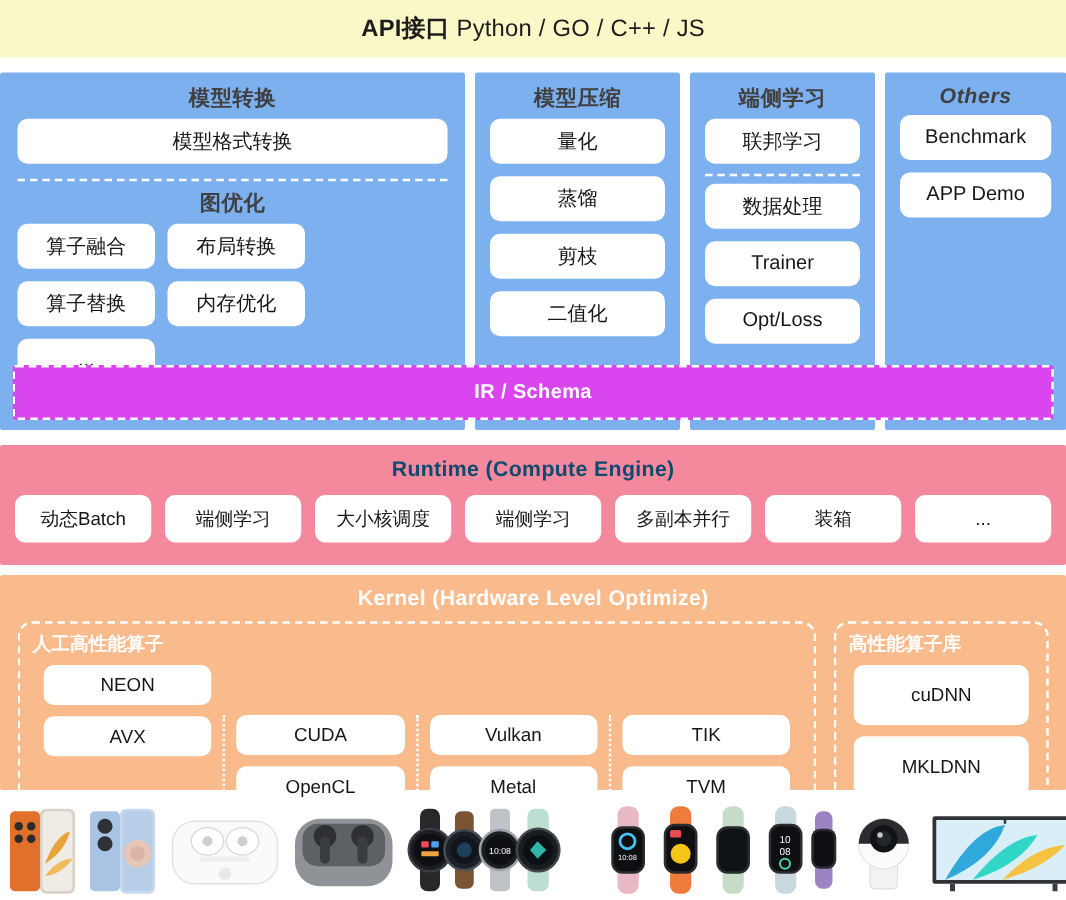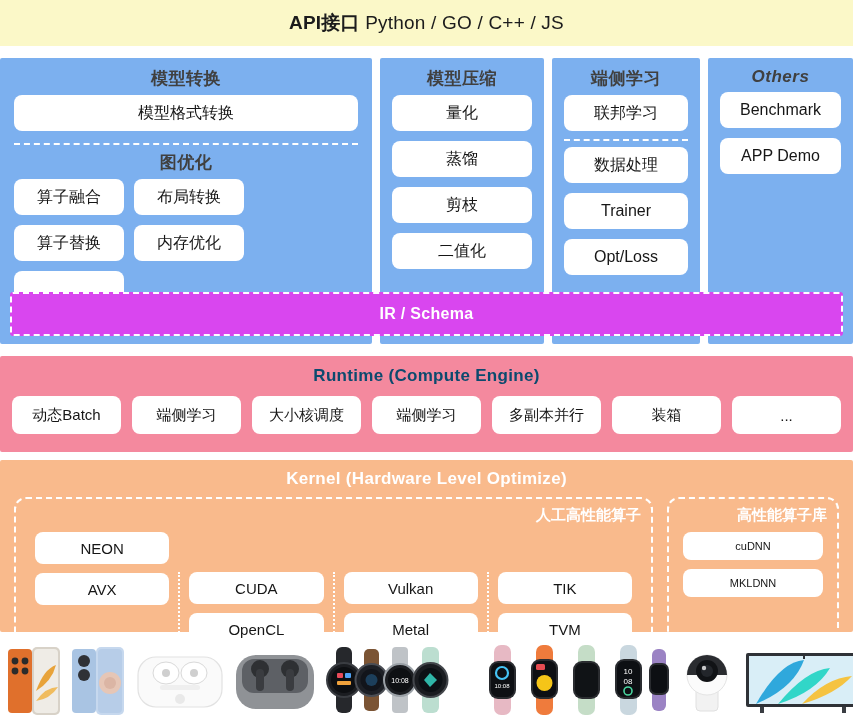--- a/index.html
+++ b/index.html
@@ -83,29 +83,29 @@
     padding-top:9px;letter-spacing:.3px;
   }
   .kernel-body{display:flex;gap:14px;padding:8px 14px 0 14px;}
   .dashbox{
     border:2px dashed #ffffff;border-radius:12px;box-sizing:border-box;
     padding:4px 10px 10px 10px;
   }
   .dashbox.left{flex:1;}
   .dashbox.right{width:172px;}
   .dash-title{
-    text-align:right;color:#ffffff;font-size:15px;font-weight:bold;
+    text-align:left;color:#ffffff;font-size:15px;font-weight:bold;
     padding:3px 0 7px 0;
   }
   .kgroups{display:flex;}
   .kgroup{flex:1;display:flex;flex-direction:column;gap:9px;padding:0 9px;}
   .kgroup + .kgroup{border-left:2px dotted #ffffff;margin-top:40px;}
   .kgroup .wbox{height:32px;font-size:15px;}
   .libstack{display:flex;flex-direction:column;gap:9px;padding:0 4px;}
-  .libstack .wbox{height:28px;font-size:11px;}
+  .libstack .wbox{height:48px;font-size:15px;}
 
   
   .devices{
     position:absolute;left:0;top:640px;width:853px;height:80px;
     display:flex;align-items:center;gap:6px;padding:0 6px;box-sizing:border-box;
   }
   .dev{position:relative;flex:0 0 auto;height:74px;}
   .dev svg{display:block;height:100%;}
 </style>
 </head>

